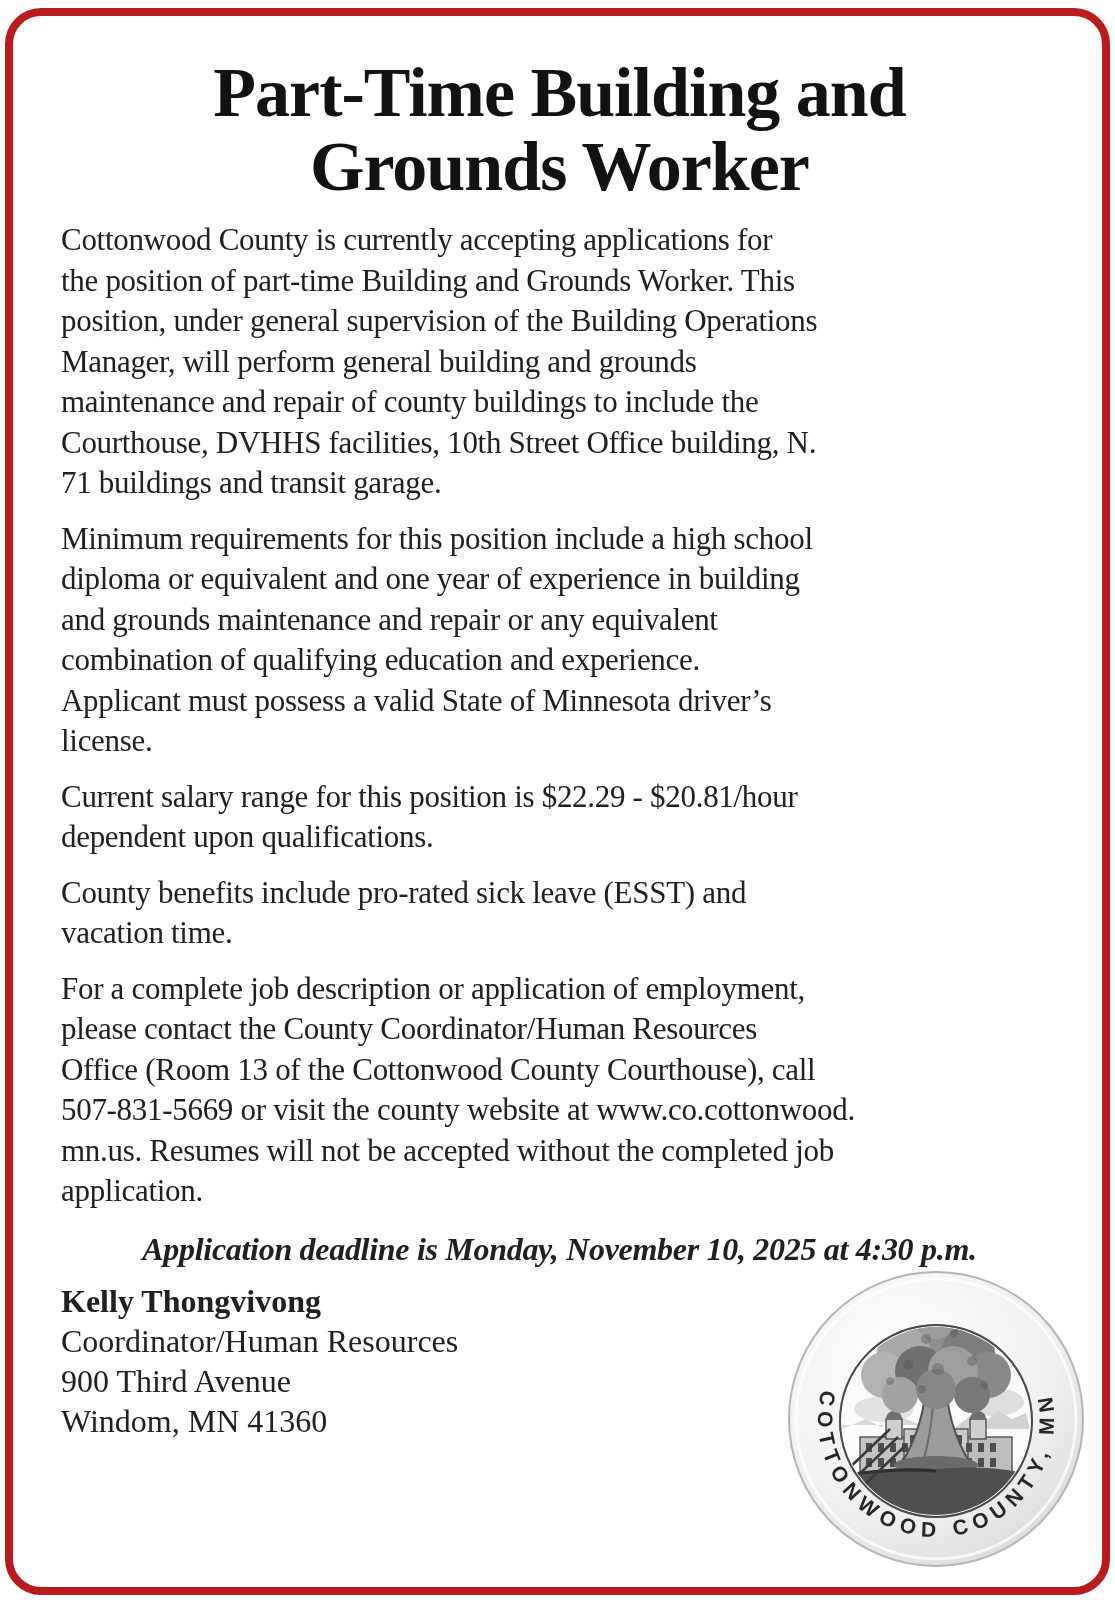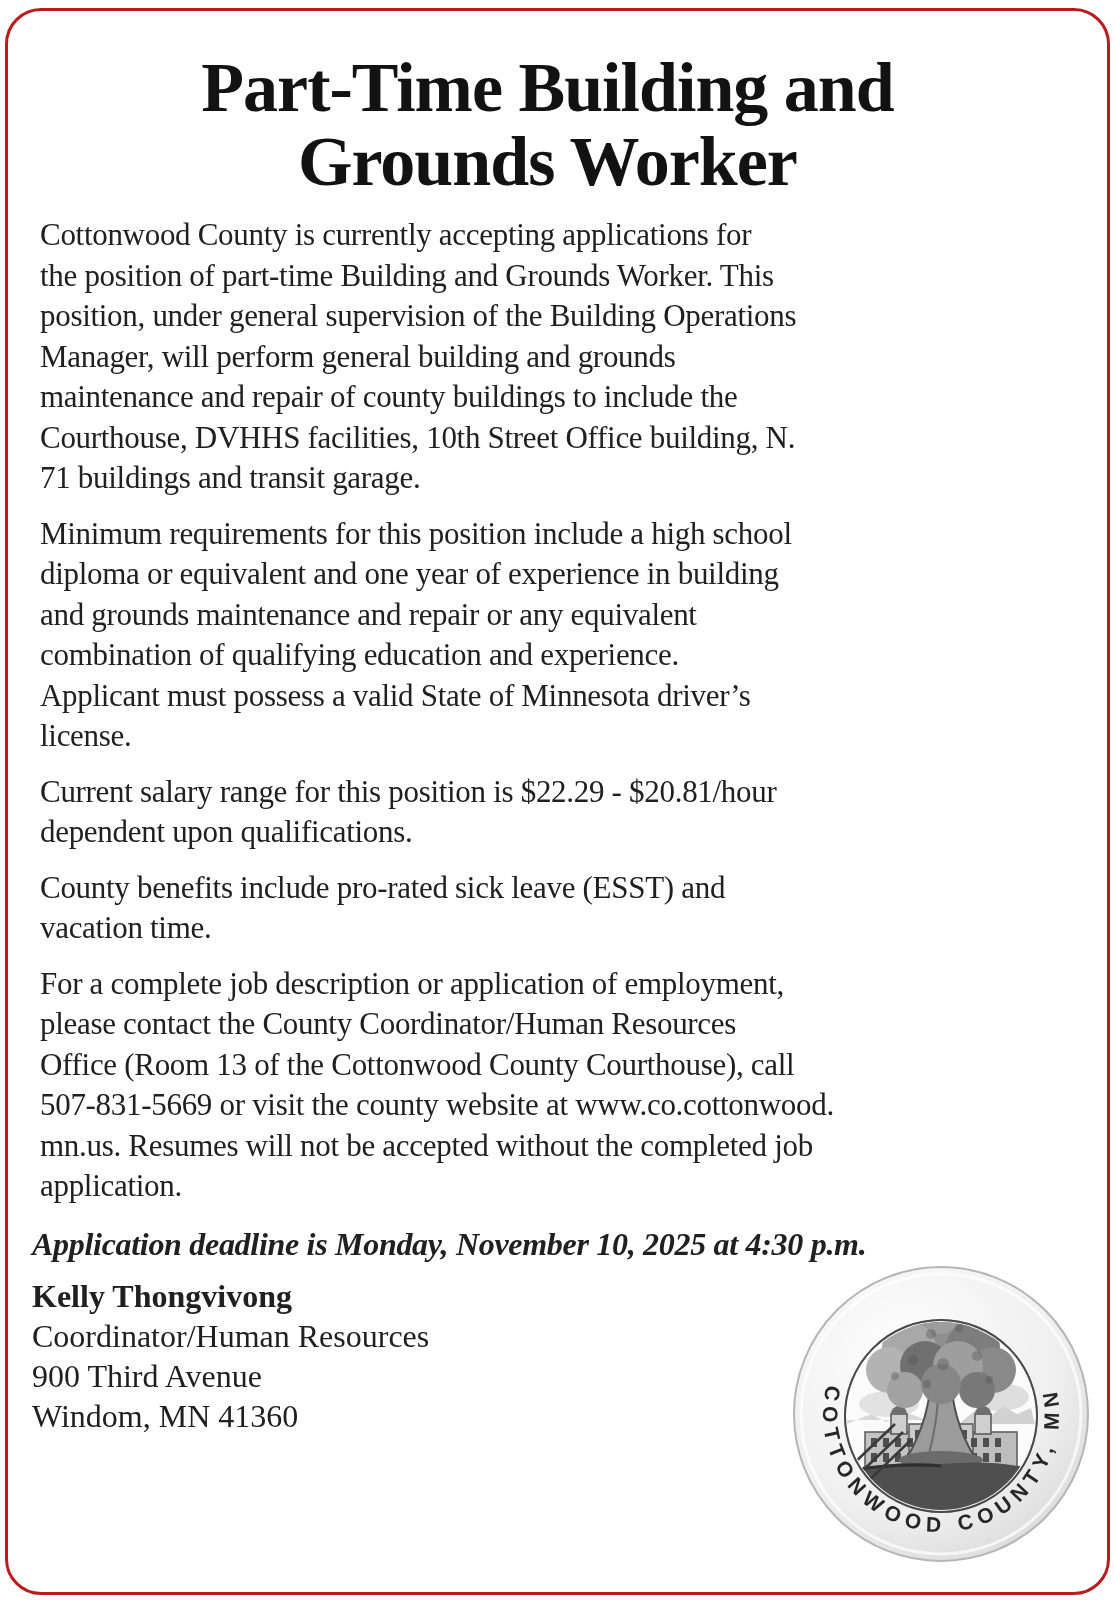--- a/index.html
+++ b/index.html
@@ -7,53 +7,53 @@
     position:relative;
     width:1115px;height:1600px;
     background:#ffffff;
     font-family:"Liberation Serif", serif;
     color:#202020;
     overflow:hidden;
   }
   .ad{
     position:absolute;
     left:5px;top:8px;right:5px;bottom:5px;
-    border:3px solid #b91c1c;
+    border:8px solid #b91c1c;
     border-radius:36px;
     background:#ffffff;
     box-sizing:border-box;
-    padding:40px 44px 0 24px;
+    padding:40px 44px 0 48px;
   }
   .title{
     font-size:70px;
     line-height:74px;
     font-weight:bold;
     text-align:center;
     color:#121212;
     margin:0 0 16px 0;
     white-space:pre-line;
     letter-spacing:-1px;
     position:relative;z-index:2;
   }
   p.bodytext{
     font-size:31px;
     line-height:40.5px;
-    margin:0 0 15px 8px;
+    margin:0 0 15px 0;
     white-space:pre-line;
     letter-spacing:-0.3px;
     position:relative;z-index:2;
   }
   p.deadline{
     font-size:32px;
     line-height:44px;
     font-weight:bold;
     font-style:italic;
     margin:0 0 10px 0;
     letter-spacing:-0.3px;
-    position:relative;z-index:2;
+    position:relative;z-index:2;text-align:center;
   }
   p.mailto{
     font-size:31px;
     line-height:40px;
     font-style:italic;
     margin:0 0 4px 0;
     position:relative;z-index:2;
   }
   .contact{
     font-size:32px;

